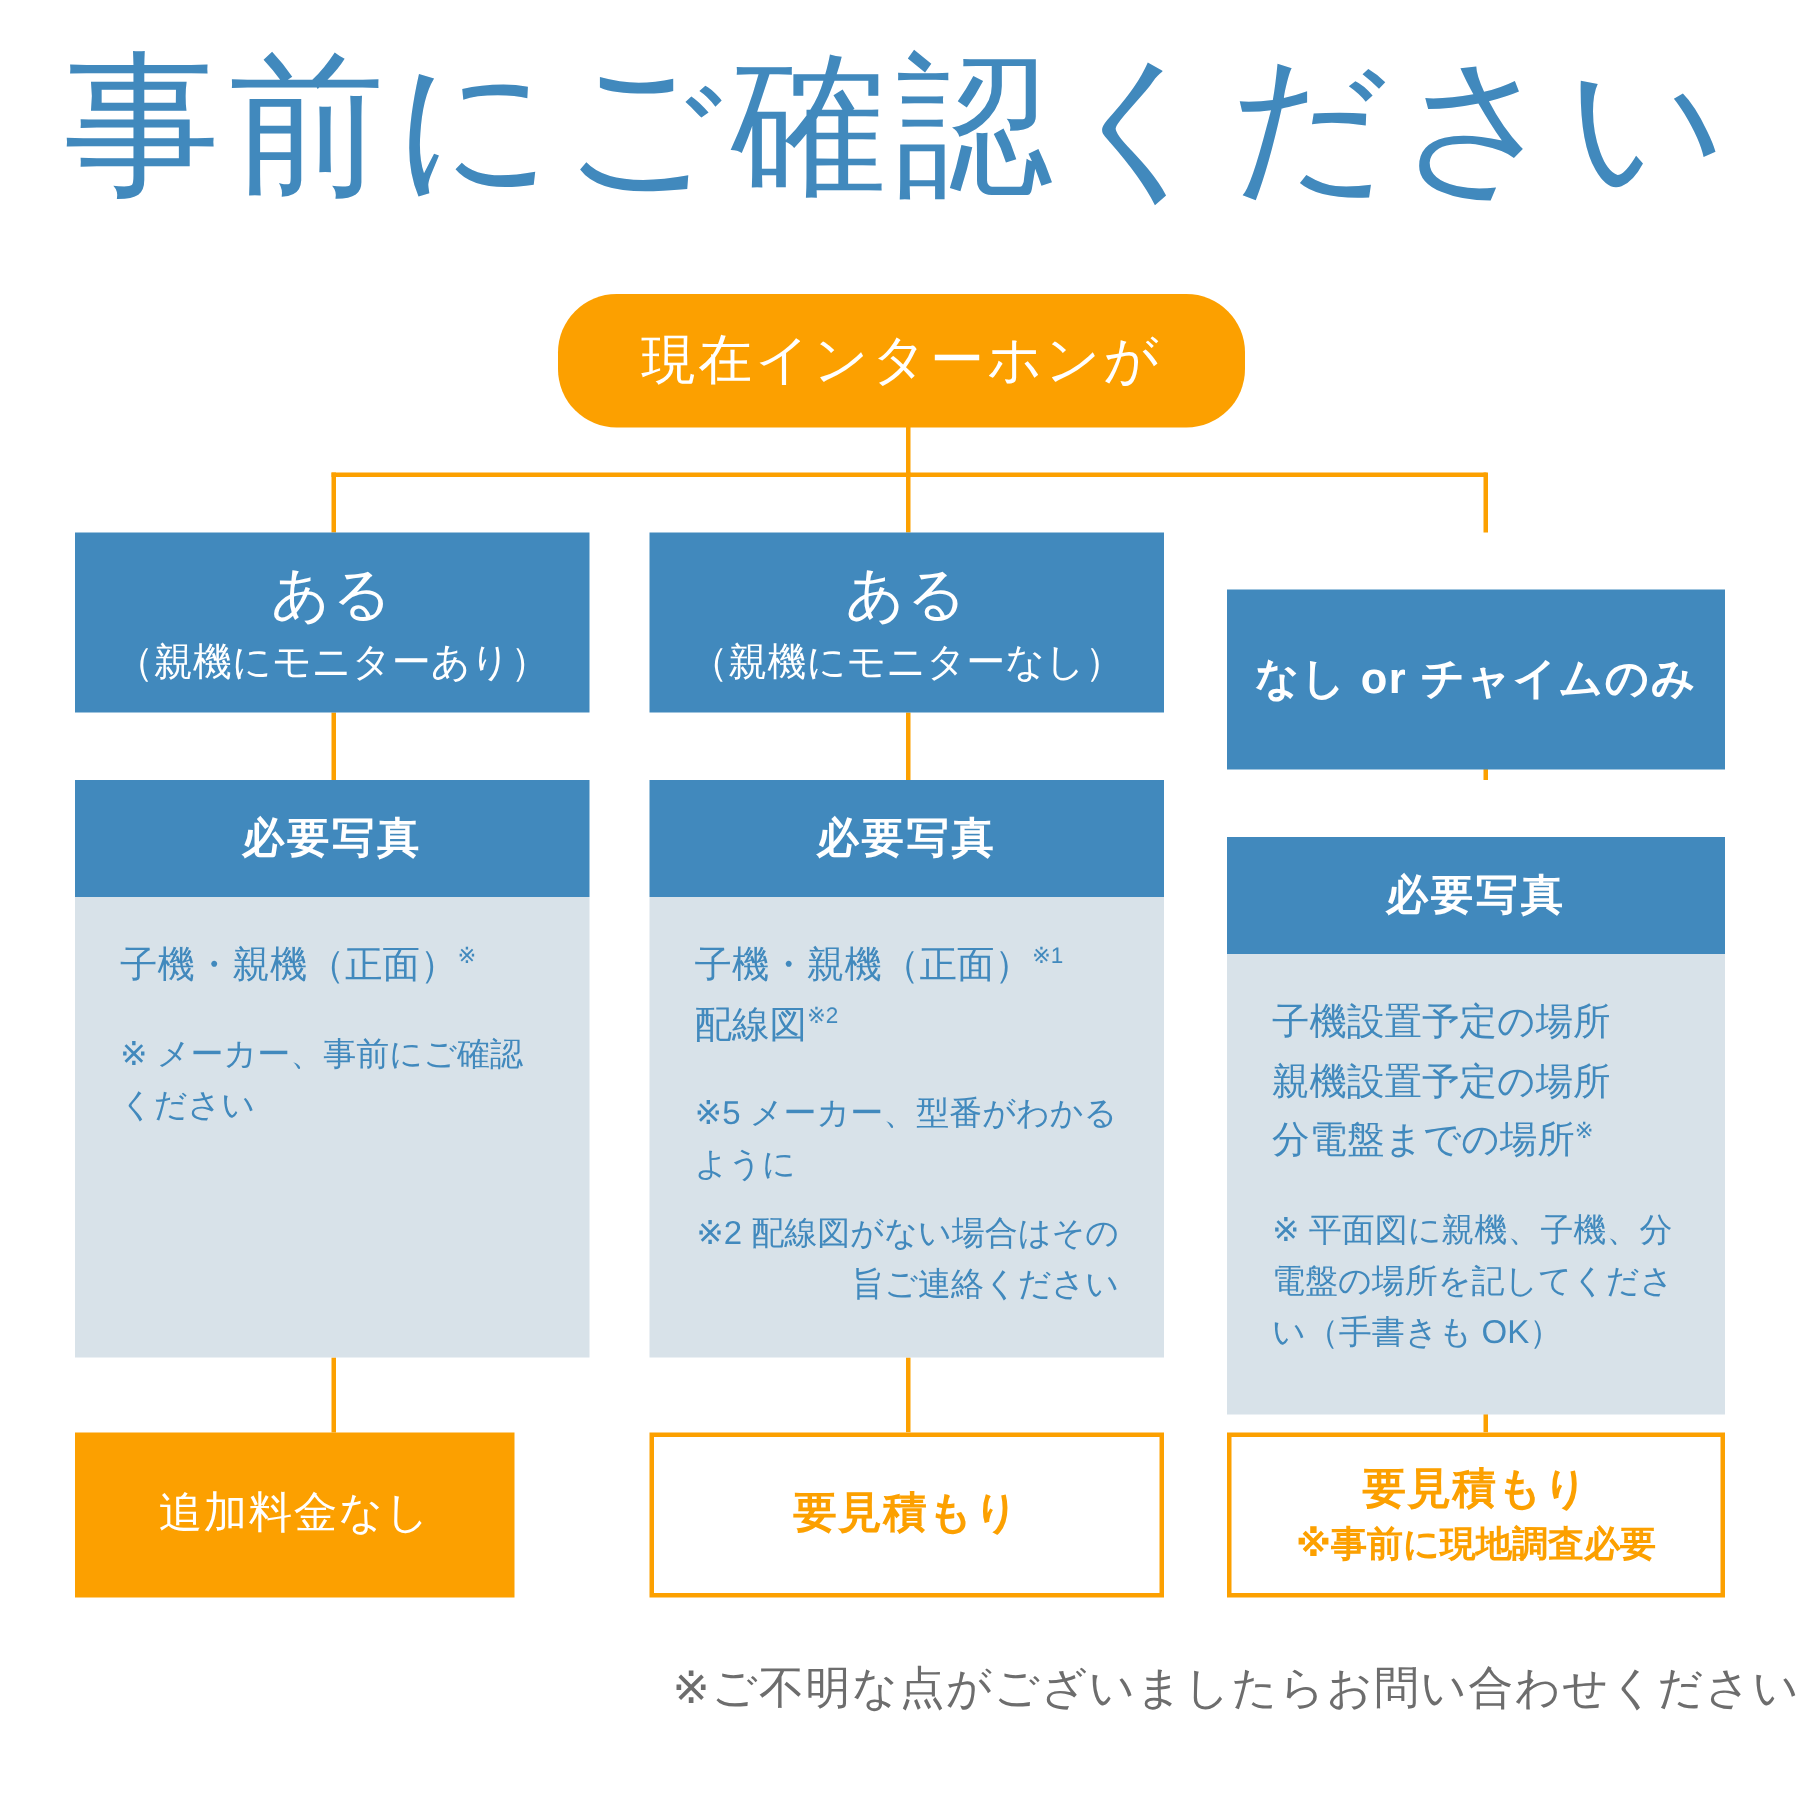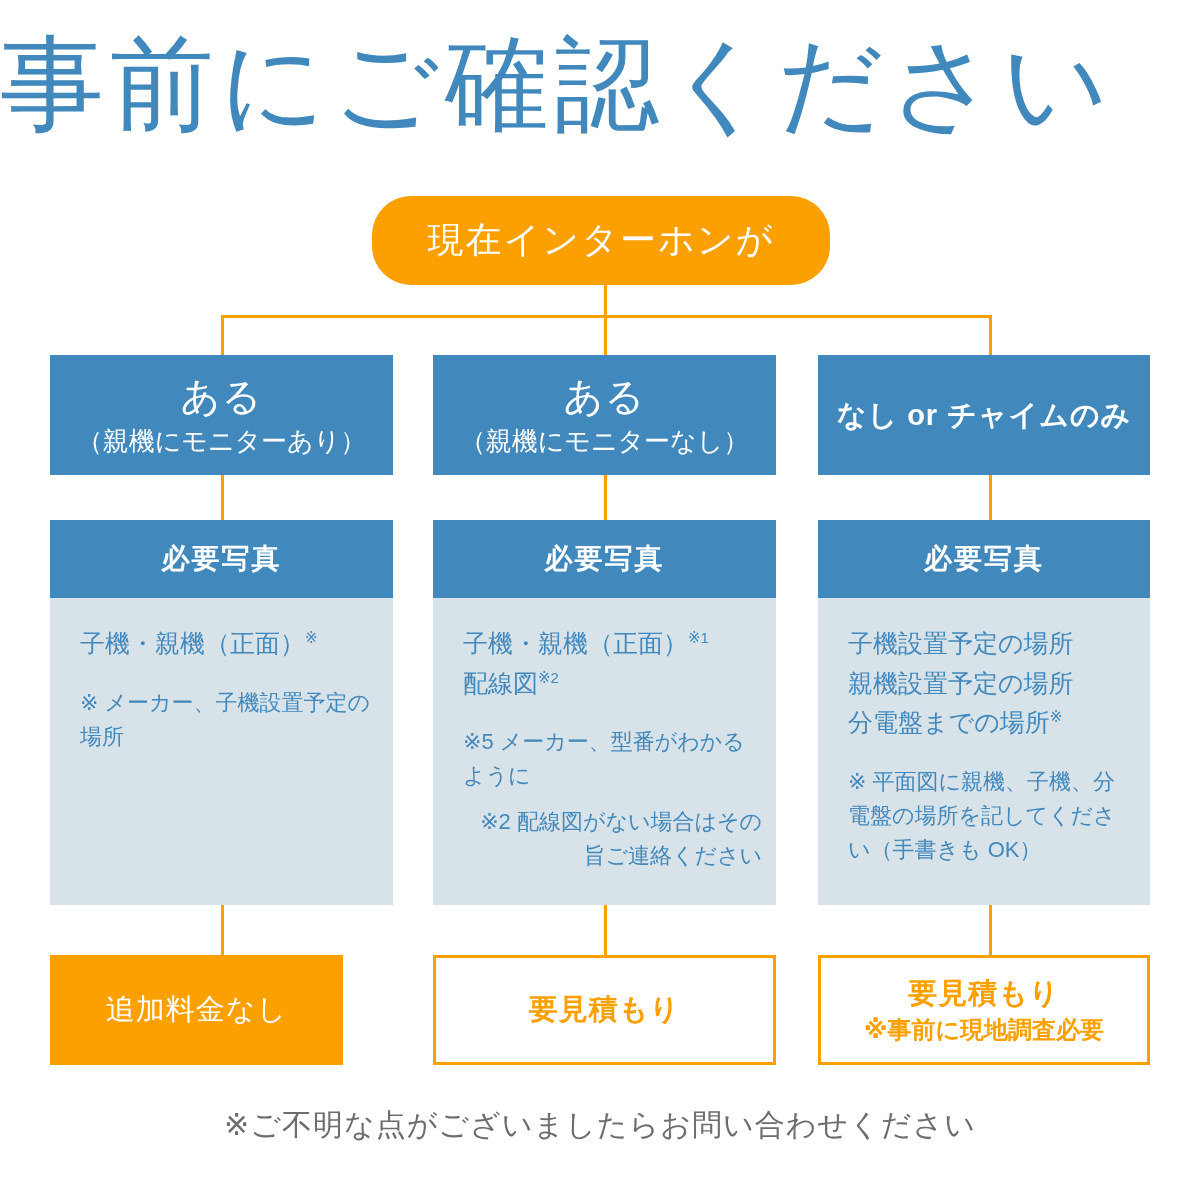--- a/index.html
+++ b/index.html
@@ -15,21 +15,21 @@
     overflow: hidden;
     -webkit-font-smoothing: antialiased;
   }
 
   
   .page-title {
     position: absolute;
     left: 0;
     top: 26px;
     width: 1200px;
-    text-align: left;
+    text-align: center;
     color: #4189bd;
     font-size: 104px;
     line-height: 1.12;
     font-weight: 400;
     letter-spacing: 6px;
     white-space: nowrap;
   }
 
   
   .root-pill {
@@ -74,21 +74,21 @@
   .link3-c2     { left: 604px; top: 905px;  height: 50px; }
   .link3-c3     { left: 989px; top: 905px;  height: 50px; }
 
   
   .col {
     position: absolute;
     top: 355px;
   }
   .col-1 { left: 50px;  width: 343px; }
   .col-2 { left: 433px; width: 343px; }
-  .col-3 { left: 818px; width: 332px; }
+  .col-3 { left: 818px; width: 332px; margin-top: 38px; }
 
   .col-head {
     background: #4189bd;
     color: #ffffff;
     height: 120px;
     box-sizing: border-box;
     display: flex;
     flex-direction: column;
     align-items: center;
     justify-content: center;
@@ -121,21 +121,21 @@
     align-items: center;
     justify-content: center;
     font-size: 28px;
     font-weight: bold;
     letter-spacing: 2px;
   }
   .photo-body {
     background: #d8e2e9;
     height: 307px;
     box-sizing: border-box;
-    padding: 26px 14px 0 30px;
+    padding: 26px 30px 0 30px;
     color: #4189bd;
   }
   .photo-list {
     font-size: 25px;
     line-height: 1.58;
     letter-spacing: 0px;
   }
   .photo-list .sup {
     font-size: 15px;
     vertical-align: super;
@@ -184,21 +184,21 @@
     letter-spacing: 0px;
     margin-top: 2px;
   }
 
   
   .footer-note {
     position: absolute;
     left: 0;
     top: 1105px;
     width: 1200px;
-    text-align: center;
+    text-align: right;
     color: #6d6d6d;
     font-size: 30px;
     letter-spacing: 1px;
   }
 </style>
 </head>
 <body>
 
 <div class="page-title">事前にご確認ください</div>
 
@@ -239,21 +239,21 @@
 </div>
 
 <div class="photo-block col-1" style="left:50px;width:343px;">
   <div class="photo-head">必要写真</div>
   <div class="photo-body">
     <div class="photo-list">
       <div>
         <span>子機・親機（正面）</span><span class="sup">※</span>
       </div>
     </div>
-    <div class="photo-note">※ メーカー、子機設置予定の場所</div>
+    <div class="photo-note">※ メーカー、事前にご確認ください</div>
   </div>
 </div>
 
 <div class="photo-block col-2" style="left:433px;width:343px;">
   <div class="photo-head">必要写真</div>
   <div class="photo-body">
     <div class="photo-list">
       <div>
         <span>子機・親機（正面）</span><span class="sup">※1</span>
       </div>

